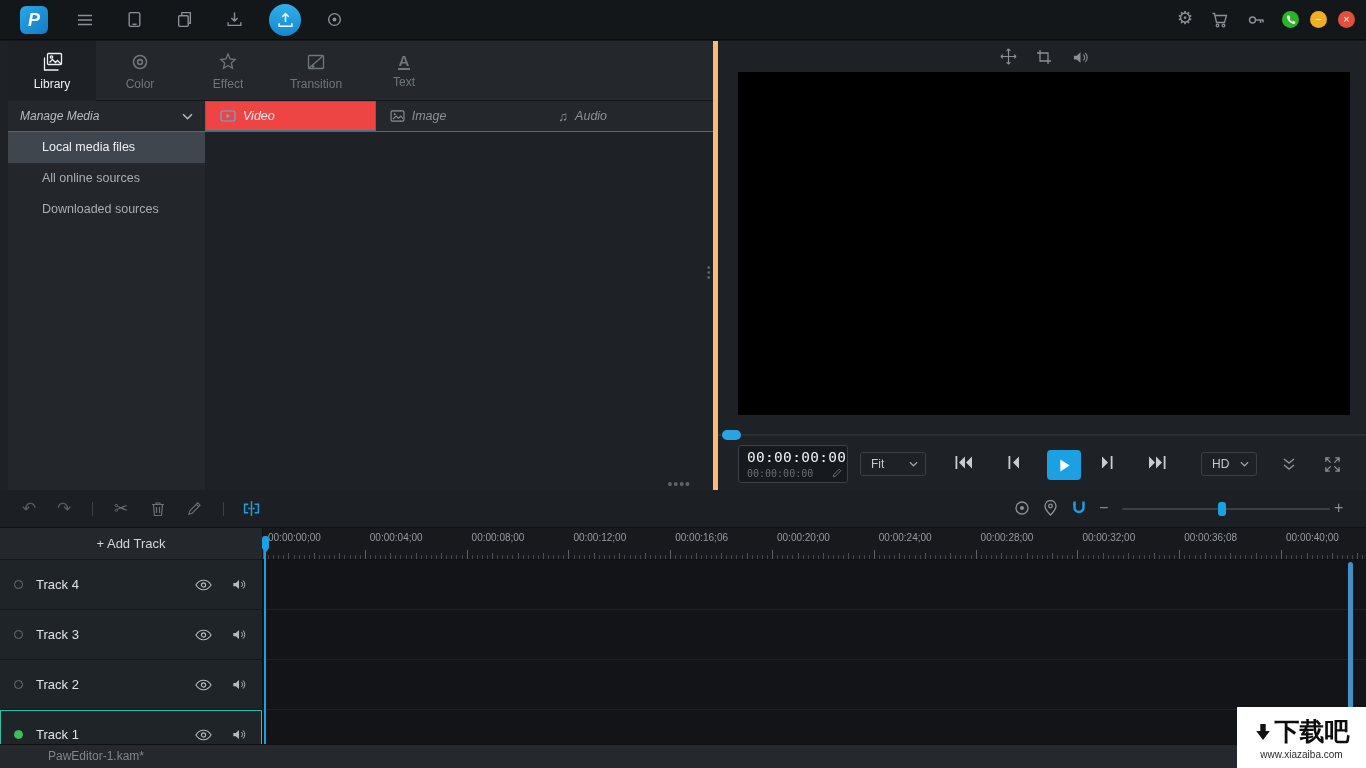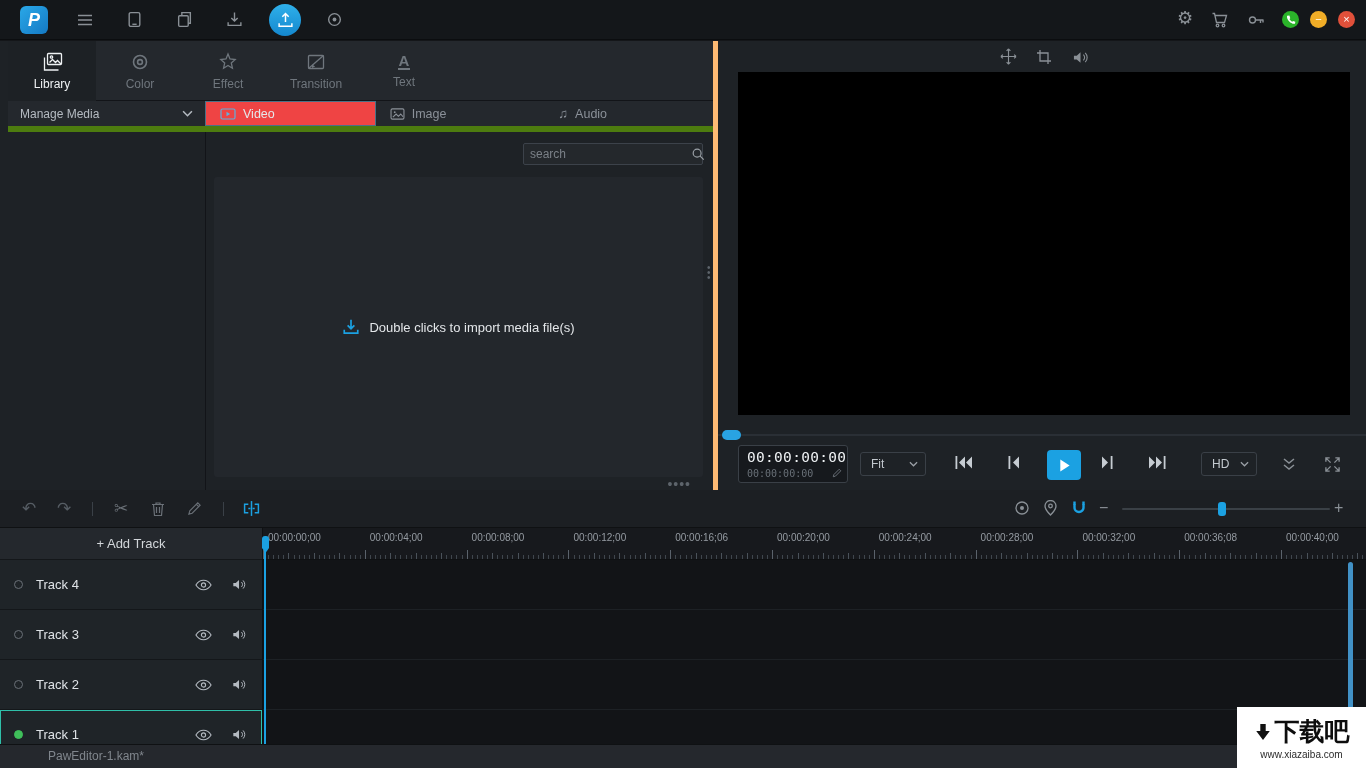--- a/index.html
+++ b/index.html
@@ -18,21 +18,21 @@
           font-size:11px; line-height:17px; text-align:center; display:flex; align-items:center; justify-content:center; cursor:pointer; }
 
   
   #left-panel { position:absolute; left:0; top:41px; width:713px; height:449px; background:#1e2226; }
   #panel-tabs { position:absolute; left:8px; top:0; right:0; height:60px; background:#24282d; display:flex; border-bottom:1px solid #121418; }
   .ptab { width:88px; height:60px; display:flex; flex-direction:column; align-items:center; justify-content:center; gap:5px;
           color:#6f767d; font-size:12px; cursor:pointer; }
   .ptab.active { background:#1d2125; color:#eef1f3; }
   .ptab .glyphA { font-size:15px; font-weight:bold; border-bottom:2px solid currentColor; line-height:15px; padding:0 1px; }
 
-  #media-toolbar { position:absolute; left:8px; top:60px; right:0; height:31px; display:flex; background:#24282d; border-bottom:6px solid #4d7c0f; }
+  #media-toolbar { position:absolute; left:8px; top:60px; right:0; height:31px; display:flex; background:#24282d; border-bottom:1px solid #4d7c0f;font-style:italic; }
   #manage-media { width:197px; height:100%; display:flex; align-items:center; padding:0 12px; color:#b5bbc2; font-size:12px; cursor:pointer; }
   #manage-media .label { flex:1; }
   .mtab { flex:1; display:flex; align-items:center; justify-content:flex-start; padding-left:14px; gap:7px; color:#8b9199; font-size:12.5px; cursor:pointer; }
   .mtab.active { border:1px solid #4a7186; background:#ef4444; color:#e4e8eb; }
   .mtab.active .mtab-icon { color:#5fb0dd; }
 
   #source-list { position:absolute; left:8px; top:91px; width:197px; bottom:0; background:#23272c; }
   .src-item { height:31px; line-height:31px; padding-left:34px; color:#a7adb4; font-size:12.5px; cursor:pointer; }
   .src-item.selected { background:#40464d; color:#eef1f3; }
 
@@ -250,41 +250,26 @@
             </svg>
         </span>
         <span>Image</span>
       </div>
       <div class="mtab">
         <span class="mtab-icon" style="font-size:13px">♫</span>
         <span>Audio</span>
       </div>
     </div>
 
-
-    <div id="media-area">
-      <div id="searchbox">
-        <input type="text" placeholder="search" style="">
-        <span class="sicon">
-          <svg width="14" height="14" viewBox="0 0 16 16" fill="none" stroke="currentColor" stroke-width="1.4">
-              <circle cx="7" cy="7" r="4.5"></circle>
-              <path d="M10.5 10.5l4 4"></path>
-            </svg>
-        </span>
-      </div>
-      <div id="import-zone">
-        <span>
-          <svg width="18" height="18" viewBox="0 0 16 16" fill="none" stroke="#1ba1e2" stroke-width="1.5">
-              <path d="M8 1.5v7.5M5 6.5L8 9.5l3-3"></path>
-              <path d="M2 10.5v3h12v-3"></path>
-            </svg>
-        </span>
-        <span>Double clicks to import media file(s)</span>
-      </div>
-    </div>
+    <aside id="source-list">
+      <div class="src-item selected">Local media files</div>
+      <div class="src-item">All online sources</div>
+      <div class="src-item">Downloaded sources</div>
+    </aside>
+
 
     <div class="vdots">•<br>•<br>•</div>
     <div class="hdots">••••</div>
   </section>
 
   <section id="preview-panel">
     <button class="ibtn" style="left:282px;top:7px">
       <svg width="17" height="17" viewBox="0 0 18 18" fill="none" stroke="currentColor" stroke-width="1.2">
           <path d="M9 1v16M1 9h16M9 1L7 3M9 1l2 2M9 17l-2-2M9 17l2-2M1 9l2-2M1 9l2 2M17 9l-2-2M17 9l-2 2"></path>
         </svg>

